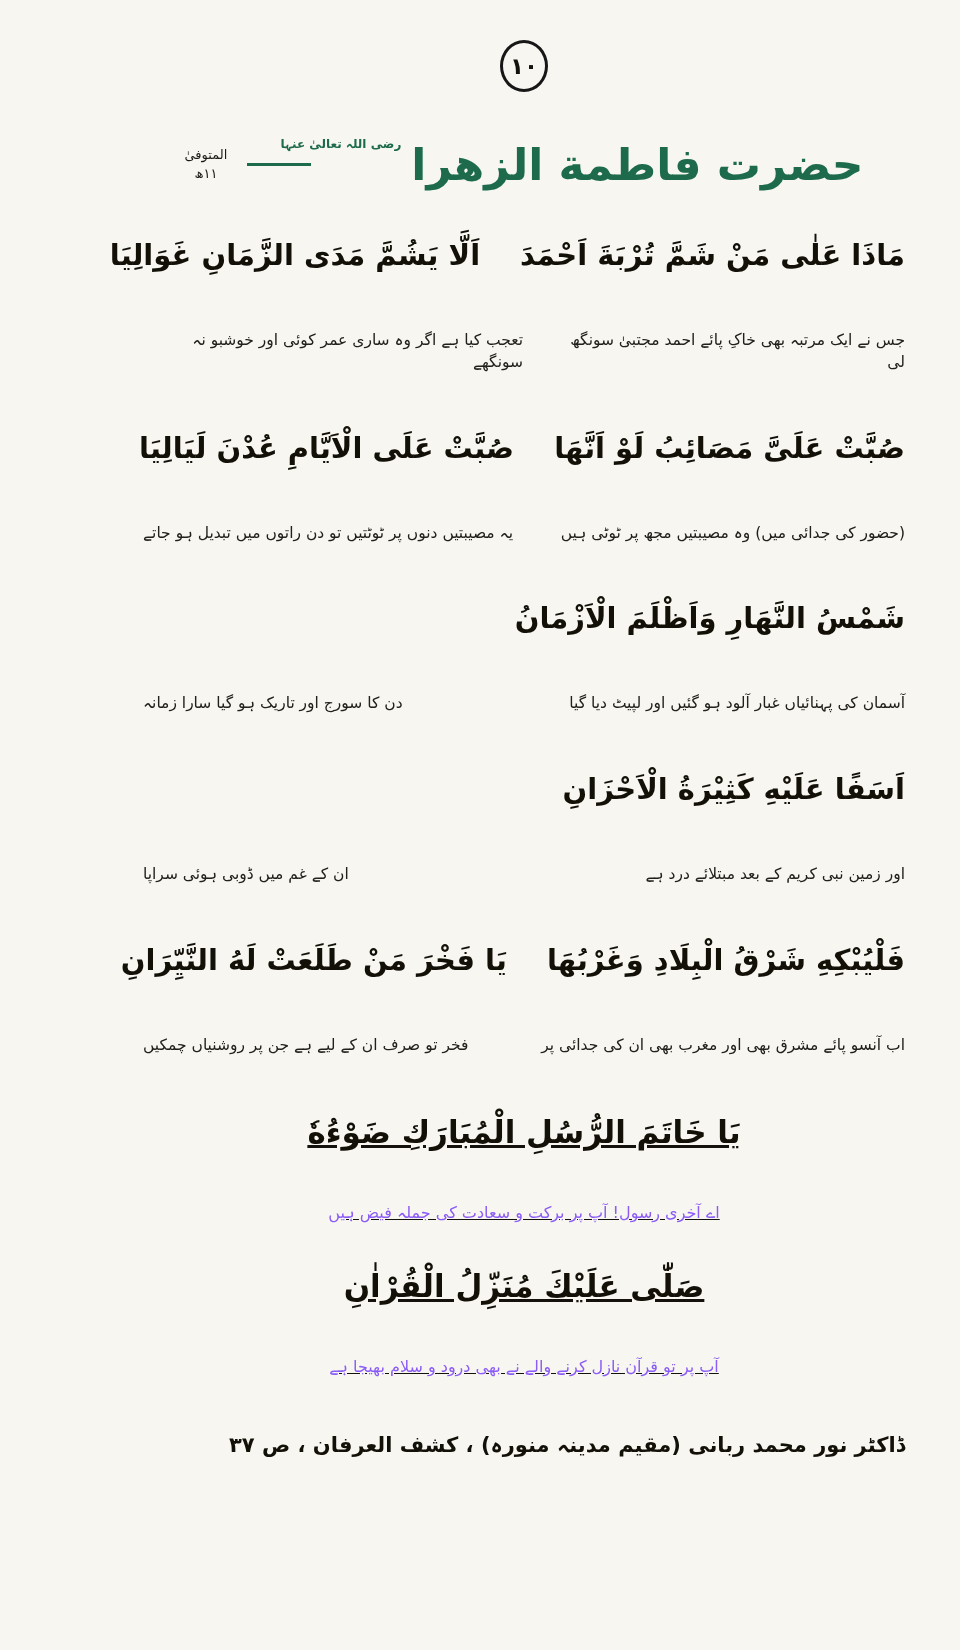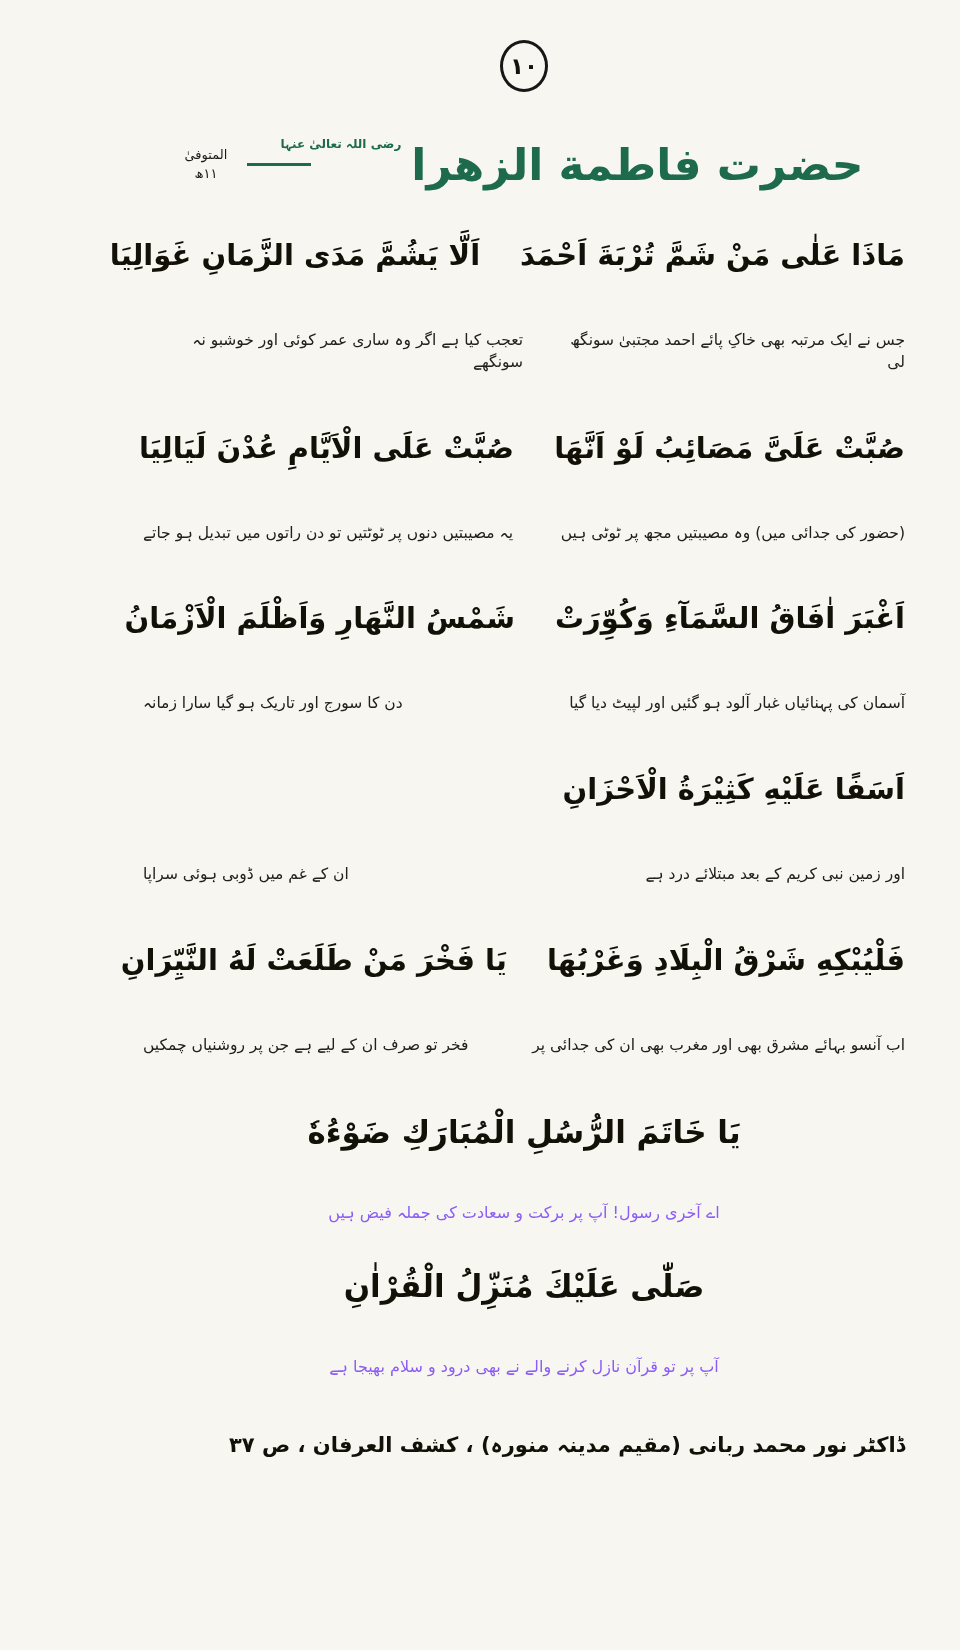--- a/index.html
+++ b/index.html
@@ -97,21 +97,21 @@
     display: flex;
     justify-content: space-between;
     align-items: baseline;
     gap: 30px;
     font-size: 15.5px;
     line-height: 1.4;
     color: #23201b;
   }
 
   
-  .centered-block { margin-top: 10px; }
+  .centered-block { margin-top: 10px; text-decoration: underline; }
   .centered-verse {
     text-align: center;
     font-size: 31px;
     font-weight: bold;
     line-height: 1.35;
     margin-bottom: 48px;
     color: #131008;
   }
   .centered-urdu {
     text-align: center;
@@ -168,21 +168,20 @@
         <span class="hemistich">صُبَّتْ عَلَى الْاَيَّامِ عُدْنَ لَيَالِيَا</span>
       </div>
       <div class="urdu-line">
         <span>(حضور کی جدائی میں) وہ مصیبتیں مجھ پر ٹوٹی ہیں</span>
         <span>یہ مصیبتیں دنوں پر ٹوٹتیں تو دن راتوں میں تبدیل ہو جاتے</span>
       </div>
     </div>
 
     <div class="couplet">
       <div class="arabic-line">
-        <span class="hemistich">اَغْبَرَ اٰفَاقُ السَّمَآءِ وَكُوِّرَتْ</span>
         <span class="hemistich">شَمْسُ النَّهَارِ وَاَظْلَمَ الْاَزْمَانُ</span>
       </div>
       <div class="urdu-line">
         <span>آسمان کی پہنائیاں غبار آلود ہو گئیں اور لپیٹ دیا گیا</span>
         <span>دن کا سورج اور تاریک ہو گیا سارا زمانہ</span>
       </div>
     </div>
 
     <div class="couplet">
       <div class="arabic-line">
@@ -193,21 +192,21 @@
         <span>ان کے غم میں ڈوبی ہوئی سراپا</span>
       </div>
     </div>
 
     <div class="couplet">
       <div class="arabic-line">
         <span class="hemistich">فَلْيُبْكِهِ شَرْقُ الْبِلَادِ وَغَرْبُهَا</span>
         <span class="hemistich">يَا فَخْرَ مَنْ طَلَعَتْ لَهُ النَّيِّرَانِ</span>
       </div>
       <div class="urdu-line">
-        <span>اب آنسو بہائے مشرق بھی اور مغرب بھی ان کی جدائی پر</span>
+        <span>اب آنسو پائے مشرق بھی اور مغرب بھی ان کی جدائی پر</span>
         <span>فخر تو صرف ان کے لیے ہے جن پر روشنیاں چمکیں</span>
       </div>
     </div>
 
     <div class="centered-block">
       <div class="centered-verse">يَا خَاتَمَ الرُّسُلِ الْمُبَارَكِ ضَوْءُهٗ</div>
       <div class="centered-urdu">اے آخری رسول! آپ پر برکت و سعادت کی جملہ فیض ہیں</div>
       <div class="centered-verse">صَلّٰى عَلَيْكَ مُنَزِّلُ الْقُرْاٰنِ</div>
       <div class="centered-urdu">آپ پر تو قرآن نازل کرنے والے نے بھی درود و سلام بھیجا ہے</div>
     </div>

